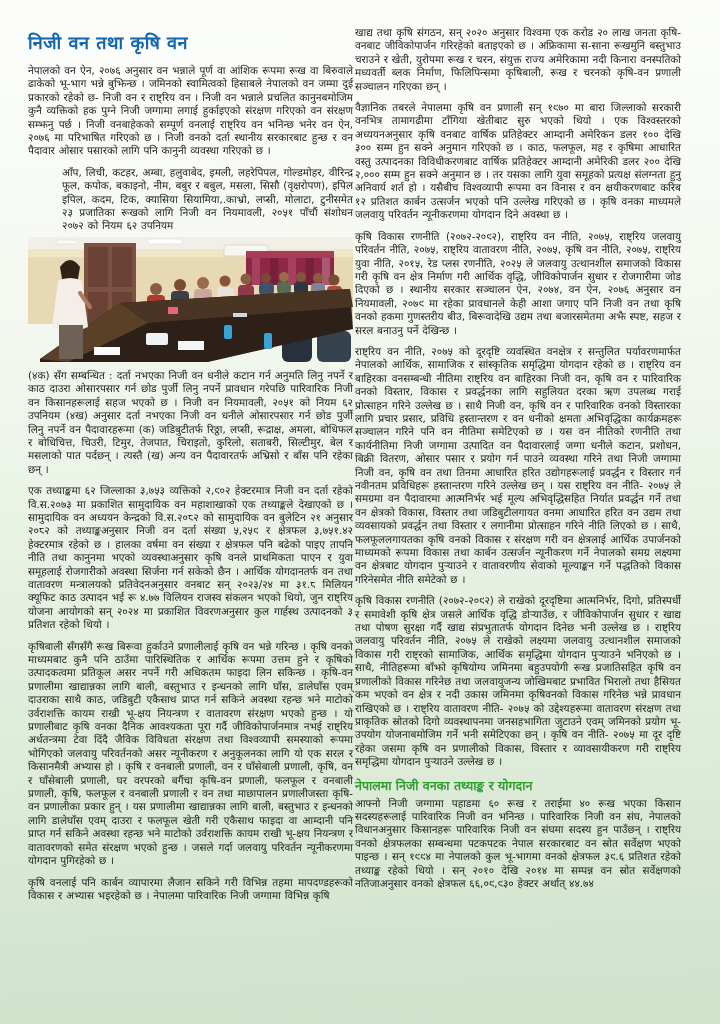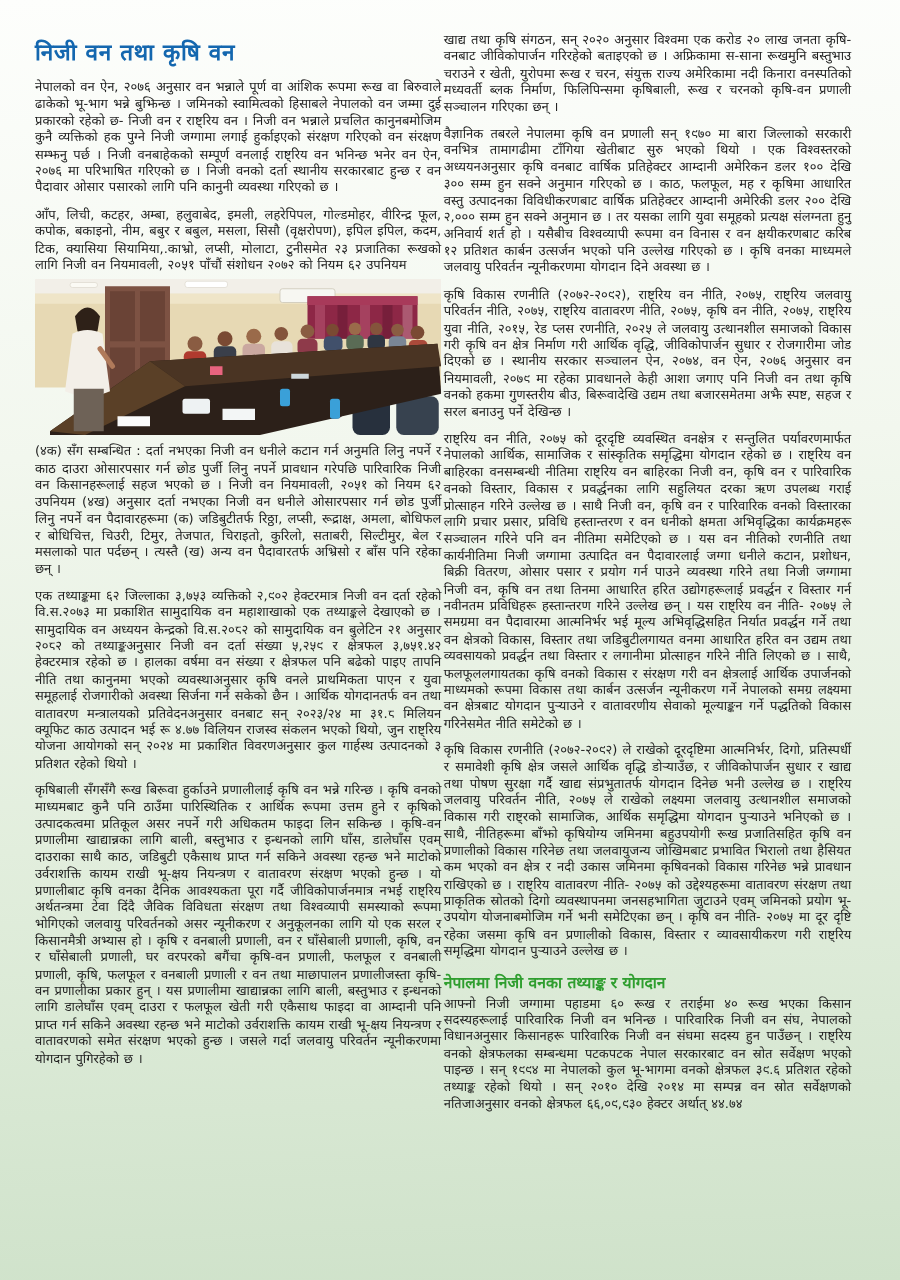--- a/index.html
+++ b/index.html
@@ -40,21 +40,21 @@
   figure.photo svg{display:block;}
 </style>
 </head>
 <body>
 
 <div class="page">
 
   <div class="col col-left">
     <h1 class="page-title">निजी वन तथा कृषि वन</h1>
     <p class="body">नेपालको वन ऐन, २०७६ अनुसार वन भन्नाले पूर्ण वा आंशिक रूपमा रूख वा बिरुवाले ढाकेको भू-भाग भन्ने बुझिन्छ । जमिनको स्वामित्वको हिसाबले नेपालको वन जम्मा दुई प्रकारको रहेको छ- निजी वन र राष्ट्रिय वन । निजी वन भन्नाले प्रचलित कानुनबमोजिम कुनै व्यक्तिको हक पुग्ने निजी जग्गामा लगाई हुर्काइएको संरक्षण गरिएको वन संरक्षण सम्झनु पर्छ । निजी वनबाहेकको सम्पूर्ण वनलाई राष्ट्रिय वन भनिन्छ भनेर वन ऐन, २०७६ मा परिभाषित गरिएको छ । निजी वनको दर्ता स्थानीय सरकारबाट हुन्छ र वन पैदावार ओसार पसारको लागि पनि कानुनी व्यवस्था गरिएको छ ।</p>
-    <p class="body" style="margin-bottom:4px;">आँप, लिची, कटहर, अम्बा, हलुवाबेद, इमली, लहरेपिपल, गोल्डमोहर, वीरिन्द्र फूल, कपोक, बकाइनो, नीम, बबुर र बबुल, मसला, सिसौ (वृक्षरोपण), इपिल इपिल, कदम, टिक, क्यासिया सियामिया,.काभ्रो, लप्सी, मोलाटा, टुनीसमेत २३ प्रजातिका रूखको लागि निजी वन नियमावली, २०५१ पाँचौं संशोधन २०७२ को नियम ६२ उपनियम</p>
+    <p class="body" style="margin-bottom:4px;margin-left:34px;">आँप, लिची, कटहर, अम्बा, हलुवाबेद, इमली, लहरेपिपल, गोल्डमोहर, वीरिन्द्र फूल, कपोक, बकाइनो, नीम, बबुर र बबुल, मसला, सिसौ (वृक्षरोपण), इपिल इपिल, कदम, टिक, क्यासिया सियामिया,.काभ्रो, लप्सी, मोलाटा, टुनीसमेत २३ प्रजातिका रूखको लागि निजी वन नियमावली, २०५१ पाँचौं संशोधन २०७२ को नियम ६२ उपनियम</p>
 
     <figure class="photo">
       <svg width="325" height="125" viewBox="0 0 325 125" xmlns="http://www.w3.org/2000/svg">
 
         <rect x="0" y="0" width="325" height="16" fill="#f2efe8"></rect>
         <rect x="120" y="2" width="34" height="5" rx="2" fill="#ffffff" stroke="#d8d4c8" stroke-width="0.5"></rect>
         <rect x="28" y="3" width="22" height="4" rx="2" fill="#fbfaf4" stroke="#d8d4c8" stroke-width="0.5"></rect>
 
         <rect x="0" y="12" width="325" height="75" fill="#e7d9b4"></rect>
         <rect x="0" y="12" width="325" height="8" fill="#efe5c8"></rect>
@@ -133,20 +133,21 @@
           <path d="M30 44 q12 -6 24 0 l6 46 q-18 8 -36 0 z" fill="#f3efe8"></path>
           <rect x="31" y="88" width="24" height="34" fill="#6e6257"></rect>
           <path d="M52 56 l10 14" stroke="#b07a5a" stroke-width="4" stroke-linecap="round"></path>
         </g>
       </svg>
     </figure>
 
     <p class="body">(४क) सँग सम्बन्धित : दर्ता नभएका निजी वन धनीले कटान गर्न अनुमति लिनु नपर्ने र काठ दाउरा ओसारपसार गर्न छोड पुर्जी लिनु नपर्ने प्रावधान गरेपछि पारिवारिक निजी वन किसानहरूलाई सहज भएको छ । निजी वन नियमावली, २०५१ को नियम ६२ उपनियम (४ख) अनुसार दर्ता नभएका निजी वन धनीले ओसारपसार गर्न छोड पुर्जी लिनु नपर्ने वन पैदावारहरूमा (क) जडिबुटीतर्फ रिठ्ठा, लप्सी, रूद्राक्ष, अमला, बोधिफल र बोधिचित्त, चिउरी, टिमुर, तेजपात, चिराइतो, कुरिलो, सताबरी, सिल्टीमुर, बेल र मसलाको पात पर्दछन् । त्यस्तै (ख) अन्य वन पैदावारतर्फ अभ्रिसो र बाँस पनि रहेका छन् ।</p>
     <p class="body">एक तथ्याङ्कमा ६२ जिल्लाका ३,७५३ व्यक्तिको २,९०२ हेक्टरमात्र निजी वन दर्ता रहेको वि.स.२०७३ मा प्रकाशित सामुदायिक वन महाशाखाको एक तथ्याङ्कले देखाएको छ । सामुदायिक वन अध्ययन केन्द्रको वि.स.२०८२ को सामुदायिक वन बुलेटिन २१ अनुसार २०८२ को तथ्याङ्कअनुसार निजी वन दर्ता संख्या ५,२५९ र क्षेत्रफल ३,७५१.४२ हेक्टरमात्र रहेको छ । हालका वर्षमा वन संख्या र क्षेत्रफल पनि बढेको पाइए तापनि नीति तथा कानुनमा भएको व्यवस्थाअनुसार कृषि वनले प्राथमिकता पाएन र युवा समूहलाई रोजगारीको अवस्था सिर्जना गर्न सकेको छैन । आर्थिक योगदानतर्फ वन तथा वातावरण मन्त्रालयको प्रतिवेदनअनुसार वनबाट सन् २०२३/२४ मा ३१.८ मिलियन क्यूफिट काठ उत्पादन भई रू ४.७७ विलियन राजस्व संकलन भएको थियो, जुन राष्ट्रिय योजना आयोगको सन् २०२४ मा प्रकाशित विवरणअनुसार कुल गार्हस्थ उत्पादनको ३ प्रतिशत रहेको थियो ।</p>
     <p class="body">कृषिबाली सँगसँगै रूख बिरूवा हुर्काउने प्रणालीलाई कृषि वन भन्ने गरिन्छ । कृषि वनको माध्यमबाट कुनै पनि ठाउँमा पारिस्थितिक र आर्थिक रूपमा उत्तम हुने र कृषिको उत्पादकत्वमा प्रतिकूल असर नपर्ने गरी अधिकतम फाइदा लिन सकिन्छ । कृषि-वन प्रणालीमा खाद्यान्नका लागि बाली, बस्तुभाउ र इन्धनको लागि घाँस, डालेघाँस एवम् दाउराका साथै काठ, जडिबुटी एकैसाथ प्राप्त गर्न सकिने अवस्था रहन्छ भने माटोको उर्वराशक्ति कायम राखी भू-क्षय नियन्त्रण र वातावरण संरक्षण भएको हुन्छ । यो प्रणालीबाट कृषि वनका दैनिक आवश्यकता पूरा गर्दै जीविकोपार्जनमात्र नभई राष्ट्रिय अर्थतन्त्रमा टेवा दिंदै जैविक विविधता संरक्षण तथा विश्वव्यापी समस्याको रूपमा भोगिएको जलवायु परिवर्तनको असर न्यूनीकरण र अनुकूलनका लागि यो एक सरल र किसानमैत्री अभ्यास हो । कृषि र वनबाली प्रणाली, वन र घाँसेबाली प्रणाली, कृषि, वन र घाँसेबाली प्रणाली, घर वरपरको बगैंचा कृषि-वन प्रणाली, फलफूल र वनबाली प्रणाली, कृषि, फलफूल र वनबाली प्रणाली र वन तथा माछापालन प्रणालीजस्ता कृषि-वन प्रणालीका प्रकार हुन् । यस प्रणालीमा खाद्यान्नका लागि बाली, बस्तुभाउ र इन्धनको लागि डालेघाँस एवम् दाउरा र फलफूल खेती गरी एकैसाथ फाइदा वा आम्दानी पनि प्राप्त गर्न सकिने अवस्था रहन्छ भने माटोको उर्वराशक्ति कायम राखी भू-क्षय नियन्त्रण र वातावरणको समेत संरक्षण भएको हुन्छ । जसले गर्दा जलवायु परिवर्तन न्यूनीकरणमा योगदान पुगिरहेको छ ।</p>
+    <p class="body">कृषि वनलाई पनि कार्बन व्यापारमा लैजान सकिने गरी विभिन्न तहमा मापदण्डहरूको विकास र अभ्यास भइरहेको छ । नेपालमा पारिवारिक निजी जग्गामा विभिन्न कृषि</p>
   </div>
 
   <div class="col col-right">
     <p class="body">खाद्य तथा कृषि संगठन, सन् २०२० अनुसार विश्वमा एक करोड २० लाख जनता कृषि-वनबाट जीविकोपार्जन गरिरहेको बताइएको छ । अफ्रिकामा स-साना रूखमुनि बस्तुभाउ चराउने र खेती, युरोपमा रूख र चरन, संयुक्त राज्य अमेरिकामा नदी किनारा वनस्पतिको मध्यवर्ती ब्लक निर्माण, फिलिपिन्समा कृषिबाली, रूख र चरनको कृषि-वन प्रणाली सञ्चालन गरिएका छन् ।</p>
     <p class="body">वैज्ञानिक तबरले नेपालमा कृषि वन प्रणाली सन् १९७० मा बारा जिल्लाको सरकारी वनभित्र तामागढीमा टाँगिया खेतीबाट सुरु भएको थियो । एक विश्वस्तरको अध्ययनअनुसार कृषि वनबाट वार्षिक प्रतिहेक्टर आम्दानी अमेरिकन डलर १०० देखि ३०० सम्म हुन सक्ने अनुमान गरिएको छ । काठ, फलफूल, मह र कृषिमा आधारित वस्तु उत्पादनका विविधीकरणबाट वार्षिक प्रतिहेक्टर आम्दानी अमेरिकी डलर २०० देखि २,००० सम्म हुन सक्ने अनुमान छ । तर यसका लागि युवा समूहको प्रत्यक्ष संलग्नता हुनु अनिवार्य शर्त हो । यसैबीच विश्वव्यापी रूपमा वन विनास र वन क्षयीकरणबाट करिब १२ प्रतिशत कार्बन उत्सर्जन भएको पनि उल्लेख गरिएको छ । कृषि वनका माध्यमले जलवायु परिवर्तन न्यूनीकरणमा योगदान दिने अवस्था छ ।</p>
     <p class="body">कृषि विकास रणनीति (२०७२-२०९२), राष्ट्रिय वन नीति, २०७५, राष्ट्रिय जलवायु परिवर्तन नीति, २०७५, राष्ट्रिय वातावरण नीति, २०७५, कृषि वन नीति, २०७५, राष्ट्रिय युवा नीति, २०१५, रेड प्लस रणनीति, २०२५ ले जलवायु उत्थानशील समाजको विकास गरी कृषि वन क्षेत्र निर्माण गरी आर्थिक वृद्धि, जीविकोपार्जन सुधार र रोजगारीमा जोड दिएको छ । स्थानीय सरकार सञ्चालन ऐन, २०७४, वन ऐन, २०७६ अनुसार वन नियमावली, २०७९ मा रहेका प्रावधानले केही आशा जगाए पनि निजी वन तथा कृषि वनको हकमा गुणस्तरीय बीउ, बिरूवादेखि उद्यम तथा बजारसमेतमा अझै स्पष्ट, सहज र सरल बनाउनु पर्ने देखिन्छ ।</p>
     <p class="body">राष्ट्रिय वन नीति, २०७५ को दूरदृष्टि व्यवस्थित वनक्षेत्र र सन्तुलित पर्यावरणमार्फत नेपालको आर्थिक, सामाजिक र सांस्कृतिक समृद्धिमा योगदान रहेको छ । राष्ट्रिय वन बाहिरका वनसम्बन्धी नीतिमा राष्ट्रिय वन बाहिरका निजी वन, कृषि वन र पारिवारिक वनको विस्तार, विकास र प्रवर्द्धनका लागि सहुलियत दरका ऋण उपलब्ध गराई प्रोत्साहन गरिने उल्लेख छ । साथै निजी वन, कृषि वन र पारिवारिक वनको विस्तारका लागि प्रचार प्रसार, प्रविधि हस्तान्तरण र वन धनीको क्षमता अभिवृद्धिका कार्यक्रमहरू सञ्चालन गरिने पनि वन नीतिमा समेटिएको छ । यस वन नीतिको रणनीति तथा कार्यनीतिमा निजी जग्गामा उत्पादित वन पैदावारलाई जग्गा धनीले कटान, प्रशोधन, बिक्री वितरण, ओसार पसार र प्रयोग गर्न पाउने व्यवस्था गरिने तथा निजी जग्गामा निजी वन, कृषि वन तथा तिनमा आधारित हरित उद्योगहरूलाई प्रवर्द्धन र विस्तार गर्न नवीनतम प्रविधिहरू हस्तान्तरण गरिने उल्लेख छन् । यस राष्ट्रिय वन नीति- २०७५ ले समग्रमा वन पैदावारमा आत्मनिर्भर भई मूल्य अभिवृद्धिसहित निर्यात प्रवर्द्धन गर्ने तथा वन क्षेत्रको विकास, विस्तार तथा जडिबुटीलगायत वनमा आधारित हरित वन उद्यम तथा व्यवसायको प्रवर्द्धन तथा विस्तार र लगानीमा प्रोत्साहन गरिने नीति लिएको छ । साथै, फलफूललगायतका कृषि वनको विकास र संरक्षण गरी वन क्षेत्रलाई आर्थिक उपार्जनको माध्यमको रूपमा विकास तथा कार्बन उत्सर्जन न्यूनीकरण गर्ने नेपालको समग्र लक्ष्यमा वन क्षेत्रबाट योगदान पुऱ्याउने र वातावरणीय सेवाको मूल्याङ्कन गर्ने पद्धतिको विकास गरिनेसमेत नीति समेटेको छ ।</p>
     <p class="body">कृषि विकास रणनीति (२०७२-२०९२) ले राखेको दूरदृष्टिमा आत्मनिर्भर, दिगो, प्रतिस्पर्धी र समावेशी कृषि क्षेत्र जसले आर्थिक वृद्धि डोऱ्याउँछ, र जीविकोपार्जन सुधार र खाद्य तथा पोषण सुरक्षा गर्दै खाद्य संप्रभुतातर्फ योगदान दिनेछ भनी उल्लेख छ । राष्ट्रिय जलवायु परिवर्तन नीति, २०७५ ले राखेको लक्ष्यमा जलवायु उत्थानशील समाजको विकास गरी राष्ट्रको सामाजिक, आर्थिक समृद्धिमा योगदान पुऱ्याउने भनिएको छ । साथै, नीतिहरूमा बाँझो कृषियोग्य जमिनमा बहुउपयोगी रूख प्रजातिसहित कृषि वन प्रणालीको विकास गरिनेछ तथा जलवायुजन्य जोखिमबाट प्रभावित भिरालो तथा हैसियत कम भएको वन क्षेत्र र नदी उकास जमिनमा कृषिवनको विकास गरिनेछ भन्ने प्रावधान राखिएको छ । राष्ट्रिय वातावरण नीति- २०७५ को उद्देश्यहरूमा वातावरण संरक्षण तथा प्राकृतिक स्रोतको दिगो व्यवस्थापनमा जनसहभागिता जुटाउने एवम् जमिनको प्रयोग भू-उपयोग योजनाबमोजिम गर्ने भनी समेटिएका छन् । कृषि वन नीति- २०७५ मा दूर दृष्टि रहेका जसमा कृषि वन प्रणालीको विकास, विस्तार र व्यावसायीकरण गरी राष्ट्रिय समृद्धिमा योगदान पुऱ्याउने उल्लेख छ ।</p>
     <h2 class="sec">नेपालमा निजी वनका तथ्याङ्क र योगदान</h2>
     <p class="body">आफ्नो निजी जग्गामा पहाडमा ६० रूख र तराईमा ४० रूख भएका किसान सदस्यहरूलाई पारिवारिक निजी वन भनिन्छ । पारिवारिक निजी वन संघ, नेपालको विधानअनुसार किसानहरू पारिवारिक निजी वन संघमा सदस्य हुन पाउँछन् । राष्ट्रिय वनको क्षेत्रफलका सम्बन्धमा पटकपटक नेपाल सरकारबाट वन स्रोत सर्वेक्षण भएको पाइन्छ । सन् १९९४ मा नेपालको कुल भू-भागमा वनको क्षेत्रफल ३९.६ प्रतिशत रहेको तथ्याङ्क रहेको थियो । सन् २०१० देखि २०१४ मा सम्पन्न वन स्रोत सर्वेक्षणको नतिजाअनुसार वनको क्षेत्रफल ६६,०९,९३० हेक्टर अर्थात् ४४.७४</p>

